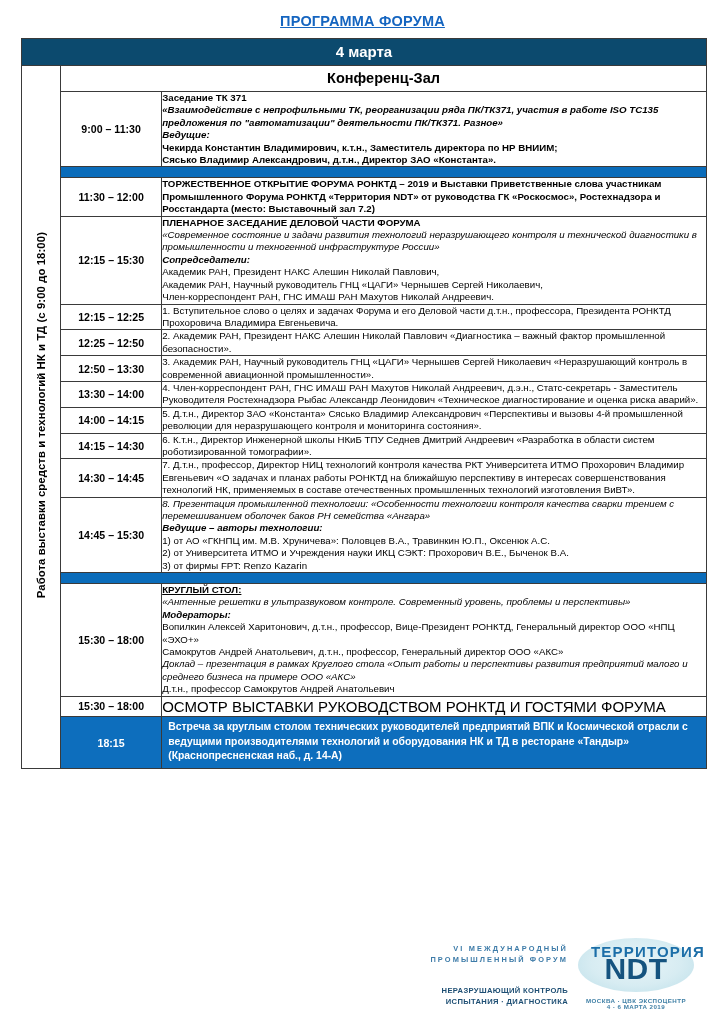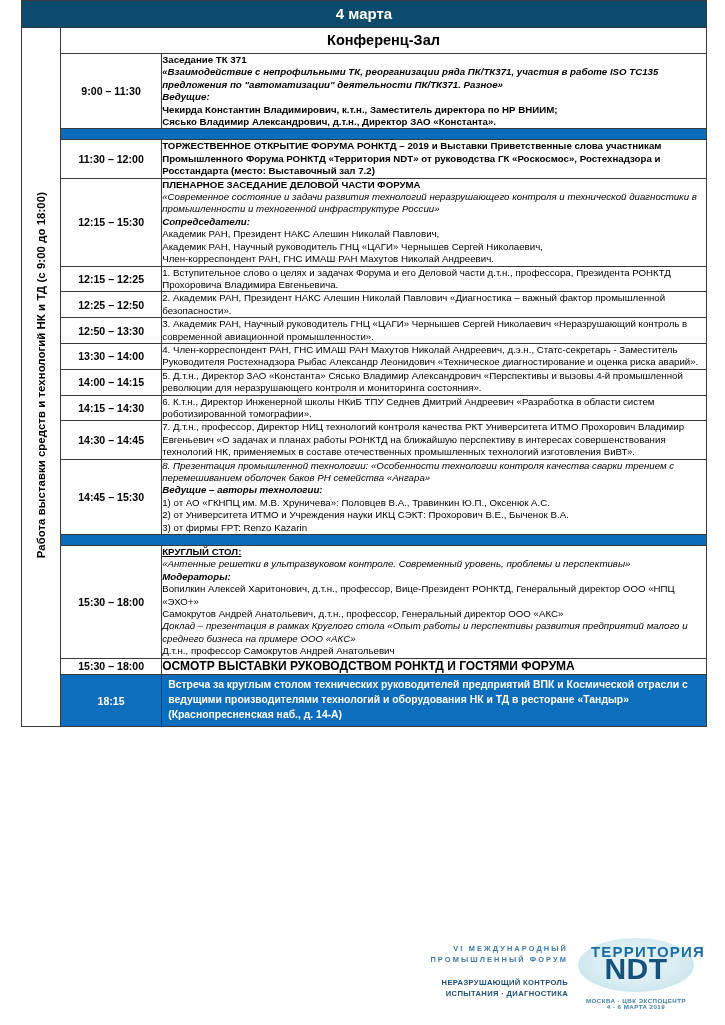--- a/index.html
+++ b/index.html
@@ -113,22 +113,22 @@
   .row-blue .body-cell {
     font-size: 10.4px;
     font-weight: bold;
     line-height: 1.42;
     padding: 3px 4px 4px 6px;
   }
   .row-blue .time-cell {
     font-size: 10.6px;
   }
   .caps-bold {
-    font-weight: bold;
-    font-size: 12px;
+    font-weight: normal;
+    font-size: 15px;
   }
   .hall-inner { font-size: 14.5px; }
 
   
   .footer {
     position: absolute;
     left: 0;
     top: 938px;
     width: 704px;
     height: 84px;
@@ -154,21 +154,21 @@
     letter-spacing: 2.1px;
     color: #3d7ba8;
     line-height: 1.45;
   }
   .logo-l2 {
     font-size: 7.6px;
     font-weight: bold;
     letter-spacing: 0.35px;
     color: #1d4e73;
     line-height: 1.45;
-    margin-top: 12px;
+    margin-top: 20px;
   }
   .logo-ellipse {
     position: absolute;
     left: 150px;
     top: 0px;
     width: 116px;
     height: 54px;
     border-radius: 50%;
     background: radial-gradient(ellipse at 50% 45%, #e8f4f7 0%, #d7ecf2 55%, #bcdfe9 100%);
   }
@@ -206,20 +206,21 @@
     letter-spacing: 0.45px;
     color: #3f7fa5;
     line-height: 1.5;
   }
 </style>
 </head>
 <body>
 
 <div class="page">
 
+  <div class="doc-title">ПРОГРАММА ФОРУМА</div>
 
   <table class="prog">
     <colgroup>
       <col class="colw-side">
       <col class="colw-time">
       <col class="colw-body">
     </colgroup>
     <tbody>
 
       <tr>

